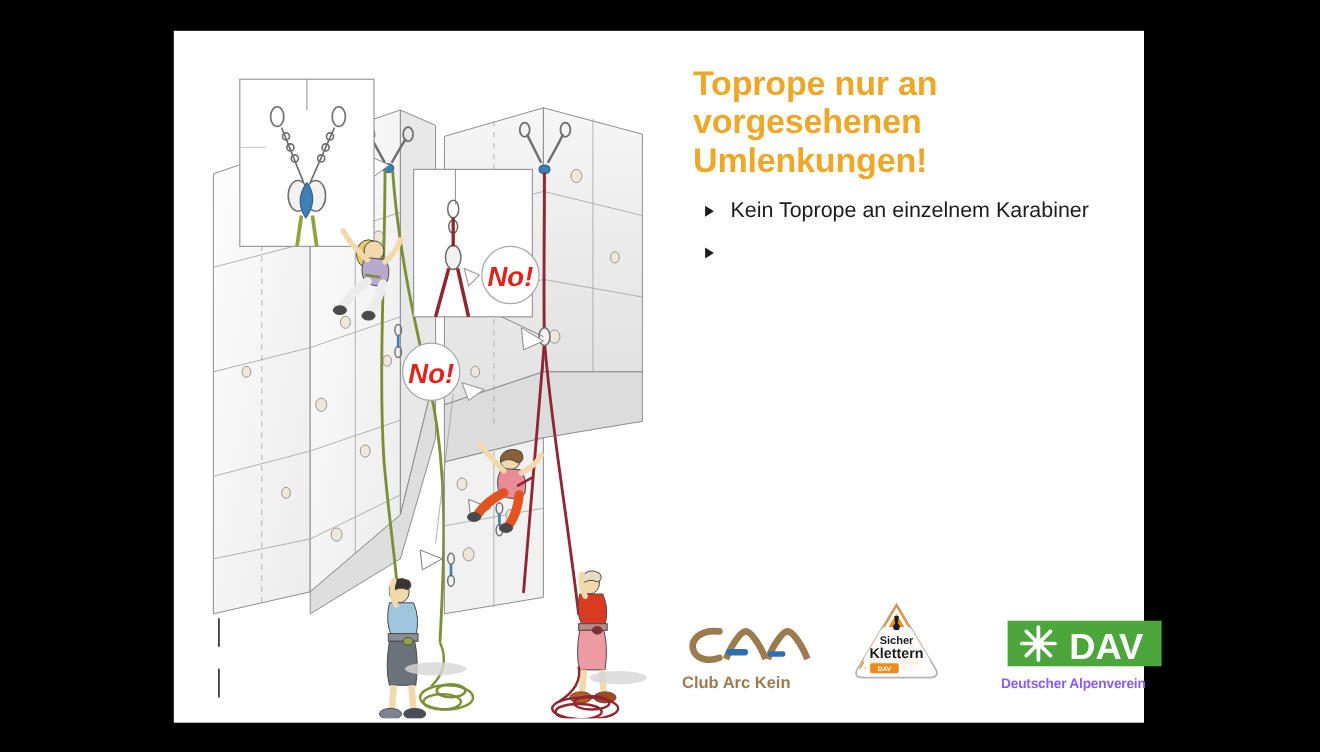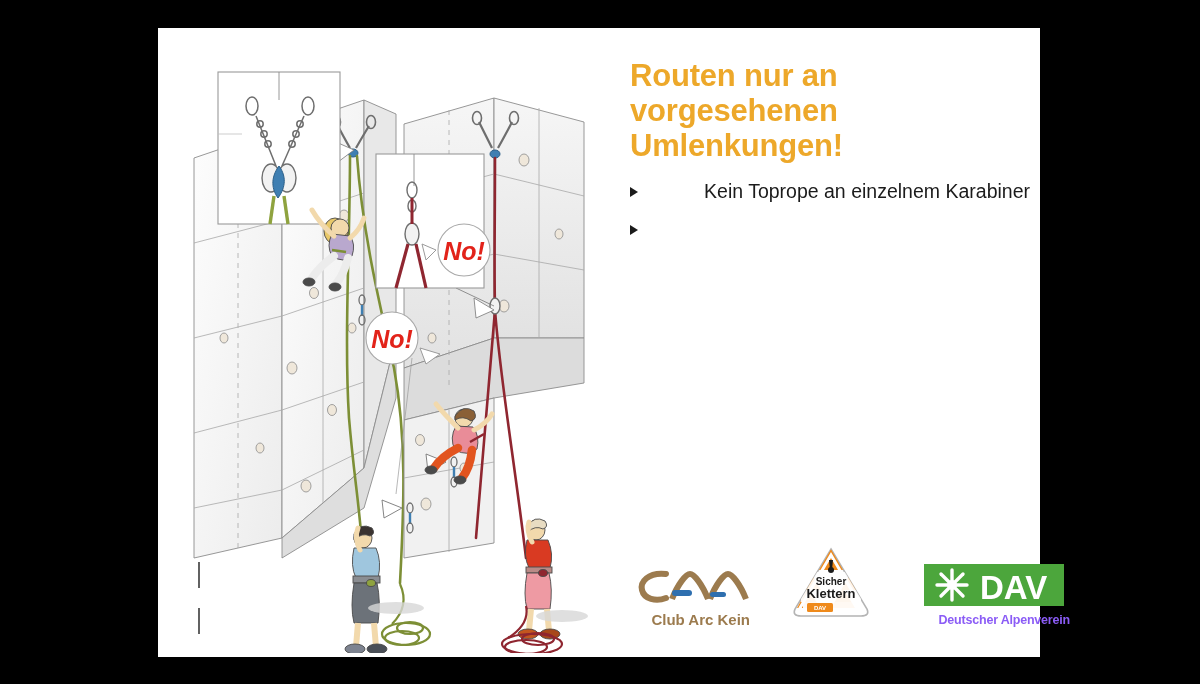--- a/index.html
+++ b/index.html
@@ -16,37 +16,37 @@
 
   
   .textcol{
     position:absolute;left:472px;top:30px;width:400px;
   }
   .headline{
     font-size:31px;line-height:35px;font-weight:bold;
     color:#EDA82A;letter-spacing:-0.2px;margin:0 0 16px 0;
     white-space:pre-line;
   }
-  .bullets{list-style:none;margin:0;padding:0;text-align:right;}
+  .bullets{list-style:none;margin:11px;padding:0;}
   .bullets li{
     position:relative;padding-left:23px;margin-bottom:13px;
     font-size:19.5px;line-height:24.5px;color:#1b1b1b;
   }
   .bullets li .tri{
     position:absolute;left:0;top:8px;width:0;height:0;
     border-left:8px solid #1b1b1b;
     border-top:5.5px solid transparent;
     border-bottom:5.5px solid transparent;
   }
 
   
   .logos{
     position:absolute;left:462px;top:518px;width:420px;height:95px;
   }
-  .logo{position:absolute;text-align:right;}
+  .logo{position:absolute;text-align:left;}
 
   .logo-caa{left:0px;top:22px;width:130px;}
   .caa-word{
     font-size:15px;font-weight:bold;color:#9C7B4E;letter-spacing:0px;
     margin-top:1px;
   }
   .logo-sk{left:155px;top:0px;width:96px;}
   .logo-dav{left:290px;top:18px;width:160px;}
   .dav-sub{
     font-size:12.5px;font-weight:bold;color:#8b5cf6;margin-top:3px;
@@ -310,21 +310,21 @@
       <g fill="none" stroke="#8F2630" stroke-width="2.2">
         <ellipse cx="368" cy="606" rx="30" ry="10"></ellipse>
         <ellipse cx="362" cy="609" rx="21" ry="7"></ellipse>
         <ellipse cx="374" cy="601" rx="16" ry="6"></ellipse>
         <path d="M344,600 q22,-14 18,-32"></path>
       </g>
       <ellipse cx="398" cy="578" rx="26" ry="6" fill="#d7d7d7" opacity="0.8"></ellipse>
     </svg>
 
     <div class="textcol">
-      <h1 class="headline">Routen nur an
+      <h1 class="headline">Toprope nur an
 vorgesehenen
 Umlenkungen!</h1>
       <ul class="bullets">
         <li>
           <span class="tri"></span>
           <span>Kein Toprope an einzelnem Karabiner</span>
         </li>
         <li>
           <span class="tri"></span>
         </li>

